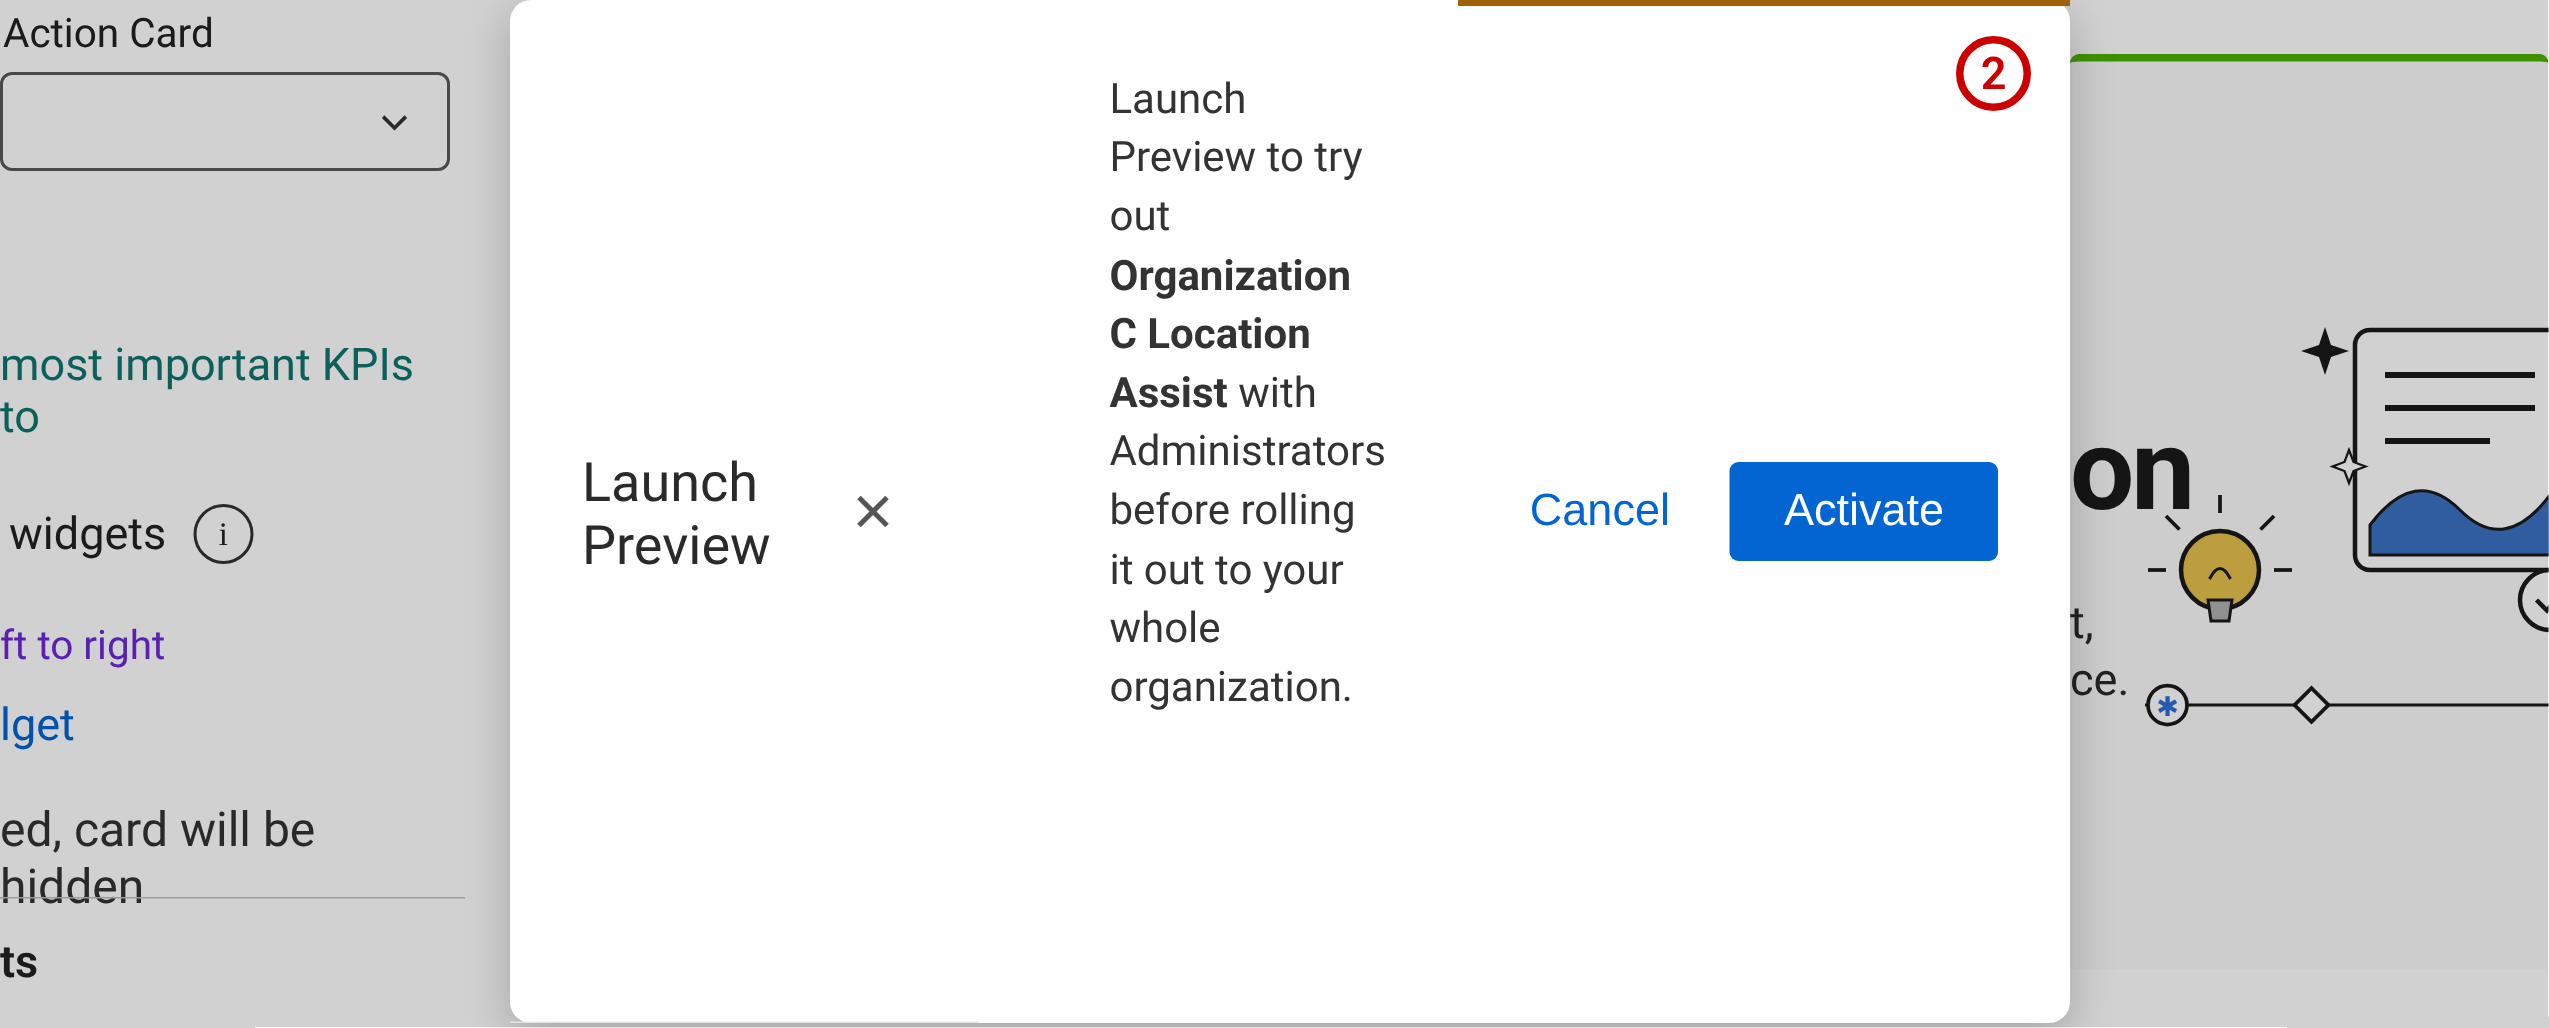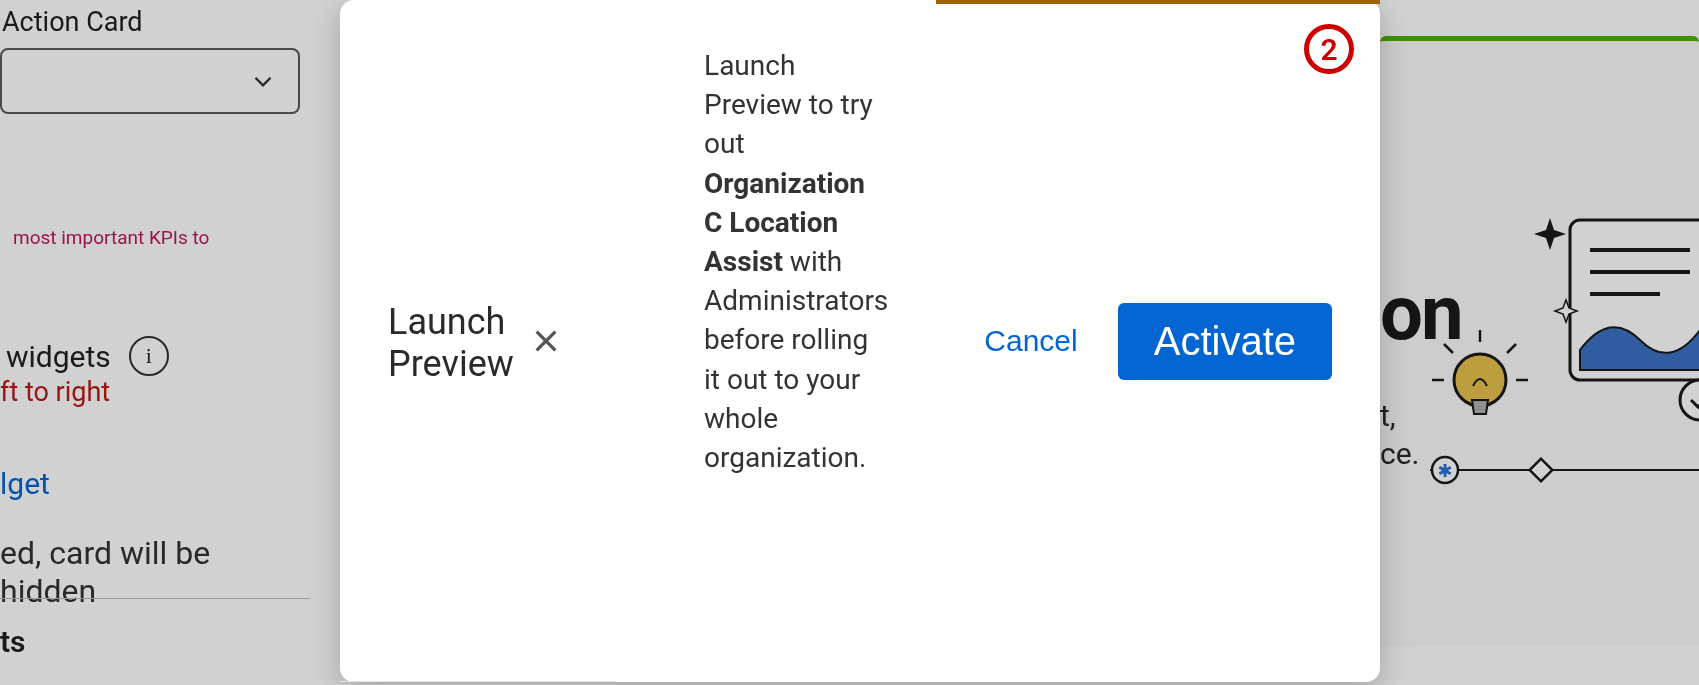--- a/index.html
+++ b/index.html
@@ -60,23 +60,22 @@
       height: 26px;
       stroke: #333;
       stroke-width: 2.2;
       fill: none;
     }
 
     .kpi-text {
       position: absolute;
       top: 226px;
       left: 0;
-      font-size: 19px;
-      color: #be185d;
-      margin-left: 13px;
+      font-size: 30px;
+      color: #0f766e;
     }
     .widgets-row {
       position: absolute;
       top: 336px;
       left: 6px;
       display: flex;
       align-items: center;
       gap: 18px;
       font-size: 30px;
       color: #222;
@@ -87,24 +86,24 @@
       border: 2.5px solid #333;
       border-radius: 50%;
       display: flex;
       align-items: center;
       justify-content: center;
       font-family: Georgia, serif;
       font-size: 22px;
     }
     .ltr-text {
       position: absolute;
-      top: 376px;
+      top: 414px;
       left: 0;
       font-size: 27px;
-      color: #b91c1c;
+      color: #6d28d9;
     }
     .link-text {
       position: absolute;
       top: 466px;
       left: 0;
       font-size: 30px;
       color: #0265d2;
     }
     .hidden-text {
       position: absolute;
@@ -236,21 +235,21 @@
       background: none;
       border: none;
       font-size: 30px;
       color: #0265d2;
       cursor: pointer;
     }
     .activate-btn {
       background: #0265d2;
       border: none;
       color: #fff;
-      font-size: 40px;
+      font-size: 30px;
       padding: 16px 36px;
       border-radius: 6px;
       cursor: pointer;
     }
     .step-badge {
       position: absolute;
       top: 20px;
       right: 26px;
       width: 50px;
       height: 50px;

